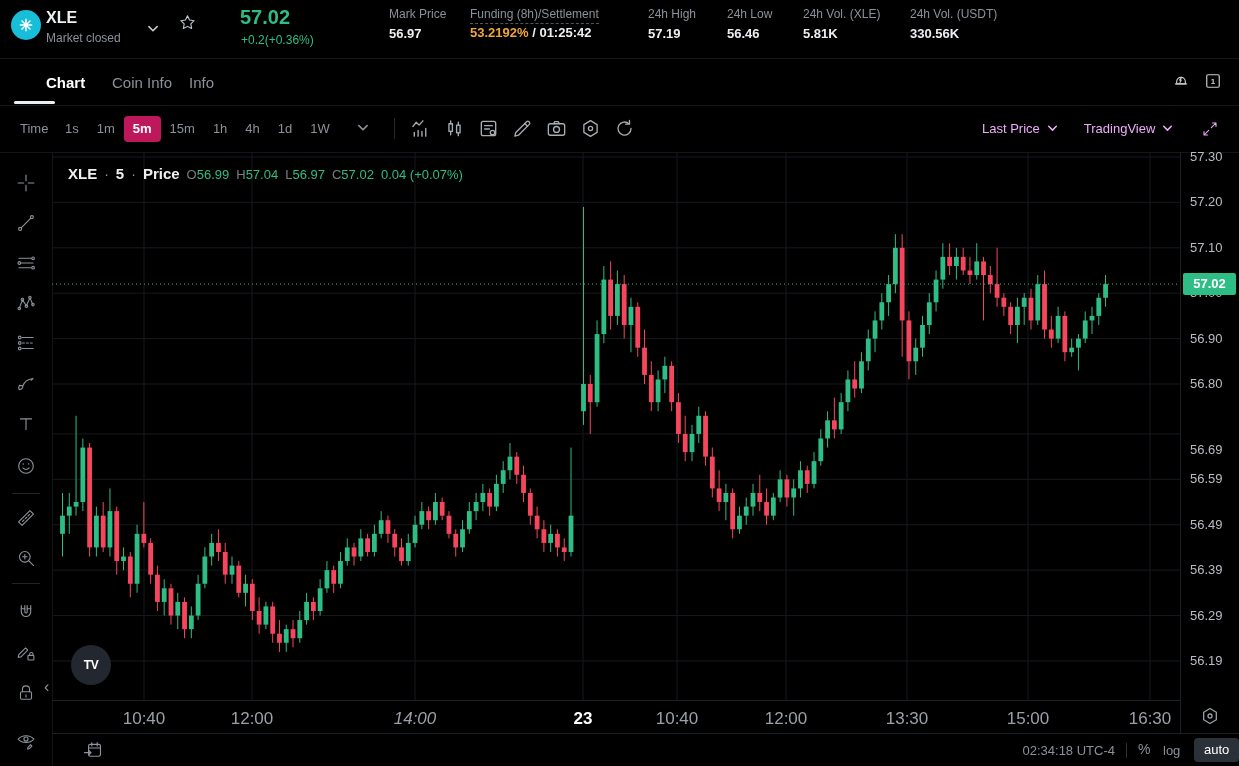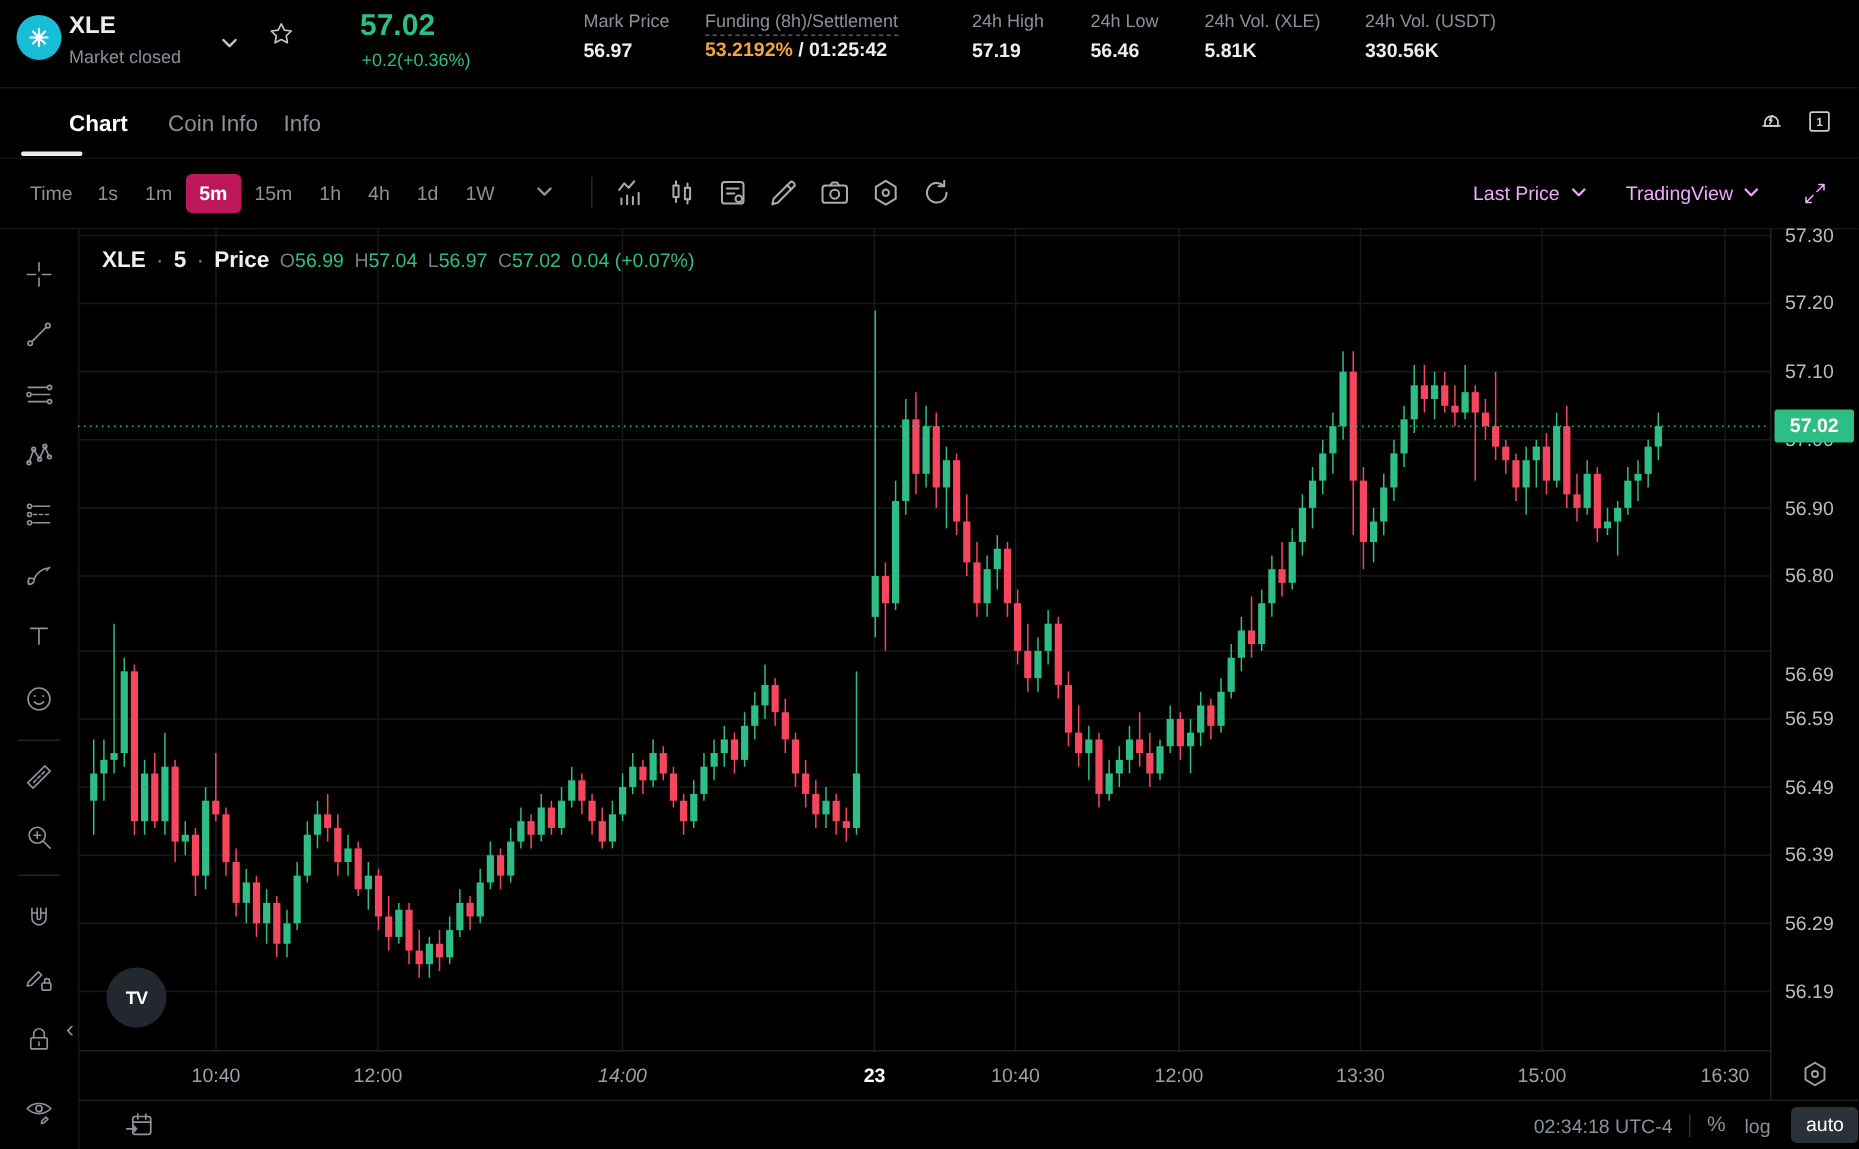--- a/index.html
+++ b/index.html
@@ -60,21 +60,21 @@
           background:#23272f;color:#fff;display:flex;align-items:center;justify-content:center;
           font-size:12px;font-weight:700;letter-spacing:-0.5px;}
   .collapse{position:absolute;left:-8px;top:527px;color:#8d939b;font-size:16px;line-height:16px;cursor:pointer;}
 
   
   .y-axis{position:absolute;left:1180px;top:152px;width:59px;height:581px;border-left:1px solid #1c2127;}
   .ytick{position:absolute;left:9px;font-size:13px;color:#b8bcc2;white-space:nowrap;}
   .badge{position:absolute;left:2px;width:53px;height:22px;background:#2ebd85;border-radius:2px;
          color:#fff;font-size:13px;font-weight:700;text-align:center;line-height:22px;}
   .x-axis{position:absolute;left:52px;top:700px;width:1128px;height:33px;border-top:1px solid #1c2127;}
-  .xtick{position:absolute;top:8px;font-size:13px;color:#9ba0a8;transform:translateX(-50%);white-space:nowrap;}
+  .xtick{position:absolute;top:8px;font-size:17px;color:#9ba0a8;transform:translateX(-50%);white-space:nowrap;}
   .xtick.strong{color:#fff;font-weight:700;}
   .axis-gear{position:absolute;left:1199px;top:705px;width:22px;height:22px;color:#9ba0a8;cursor:pointer;}
 
   
   .footer{position:absolute;left:52px;top:733px;width:1187px;height:33px;border-top:1px solid #1c2127;}
   .goto-date{position:absolute;left:30px;top:5px;width:23px;height:23px;color:#8d939b;cursor:pointer;}
   .clock{position:absolute;right:124px;top:9px;font-size:13px;color:#8b919a;}
   .f-div{position:absolute;left:1074px;top:9px;width:1px;height:15px;background:#2b3139;}
   .f-pct{position:absolute;left:1086px;top:7px;font-size:14px;color:#8b919a;cursor:pointer;}
   .f-log{position:absolute;left:1111px;top:9px;font-size:13px;color:#8b919a;cursor:pointer;}

